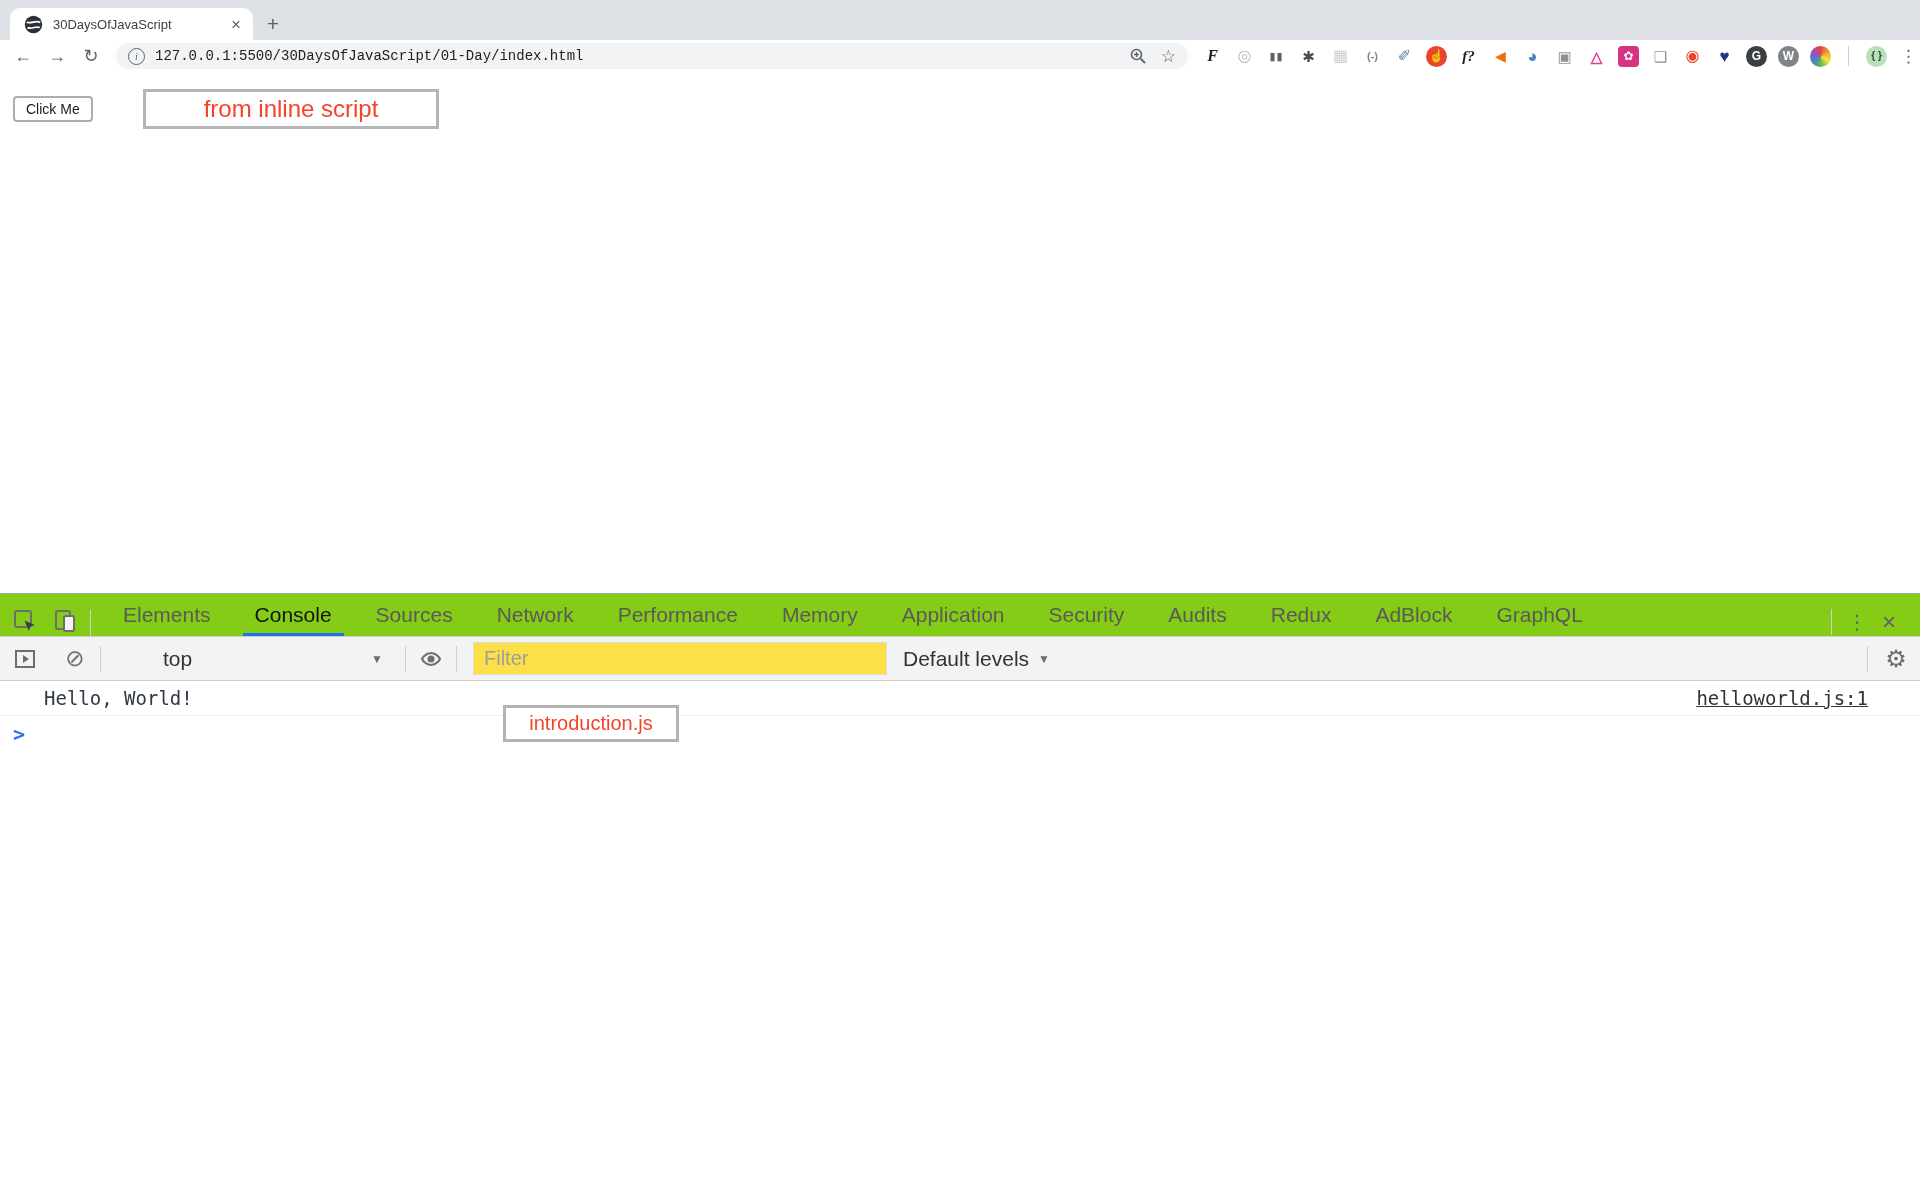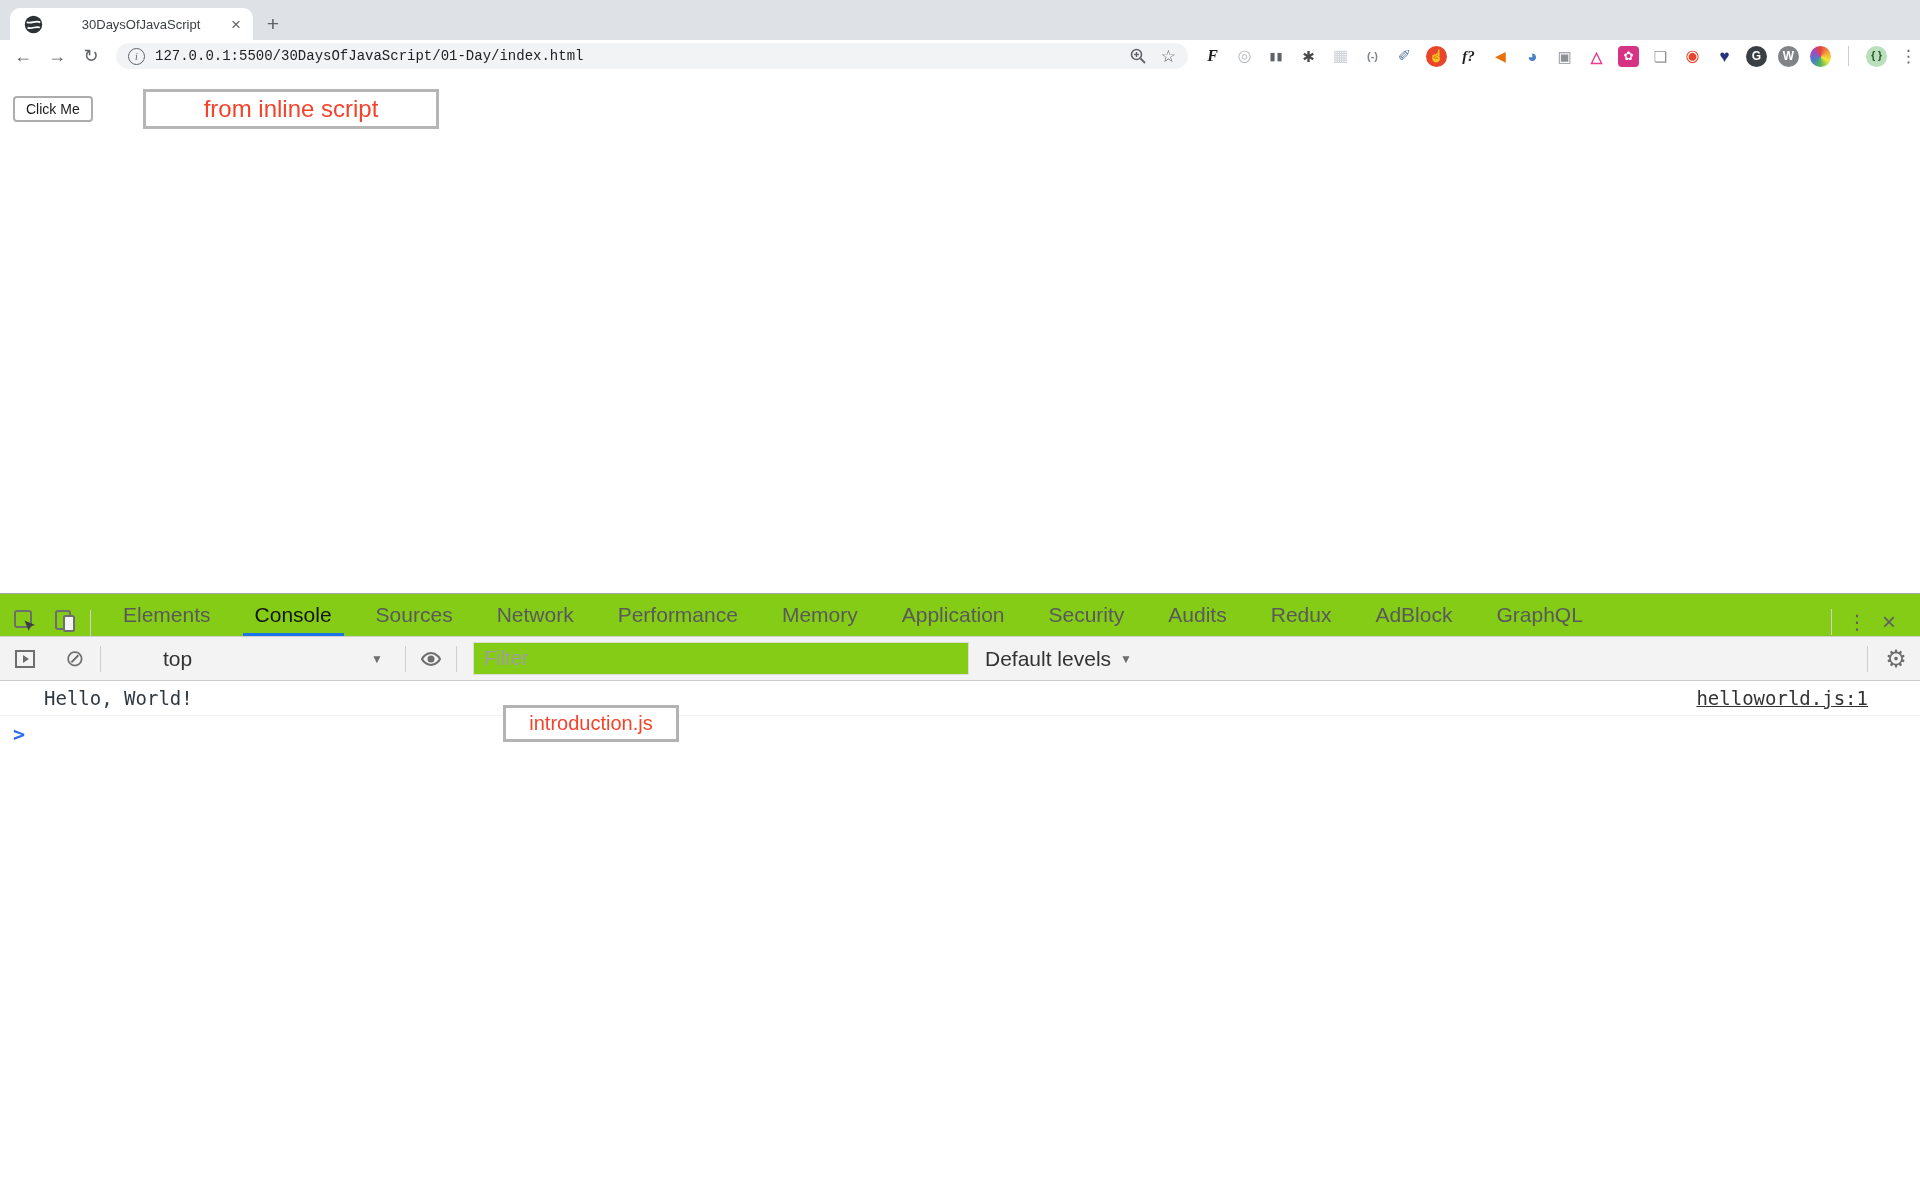--- a/index.html
+++ b/index.html
@@ -2,21 +2,21 @@
 <html><head>
 <meta charset="utf-8">
 <style>
   html,body{margin:0;padding:0;background:#fff;}
   #root{position:relative;width:1920px;height:1200px;background:#fff;overflow:hidden;
         font-family:"Liberation Sans",sans-serif;-webkit-font-smoothing:antialiased;}
 
   
   .tabstrip{position:absolute;top:0;left:0;right:0;height:40px;background:#dee1e6;}
   .tab{position:absolute;left:10px;top:8px;width:243px;height:32px;background:#fff;
-       border-radius:10px 10px 0 0;display:flex;align-items:center;padding:8px 10px;box-sizing:border-box;text-align:center;}
+       border-radius:10px 10px 0 0;display:flex;align-items:center;padding:8px 10px;box-sizing:border-box;}
   .favicon{width:19px;height:19px;margin-left:4px;flex:0 0 auto;}
   .tab-title{font-size:13px;color:#3c4043;margin-left:10px;flex:1;white-space:nowrap;overflow:hidden;}
   .tab-close{font-size:17px;color:#5f6368;line-height:1;padding:0 2px;}
   .newtab{position:absolute;left:258px;top:9px;width:30px;height:30px;display:flex;align-items:center;
           justify-content:center;font-size:21px;color:#5f6368;}
 
   
   .navbar{position:absolute;top:40px;left:0;right:0;height:32px;background:#fff;display:flex;align-items:center;padding-left:6px;}
   .navbtn{width:34px;text-align:center;font-size:18px;color:#5f6368;flex:0 0 auto;}
   .omnibox{height:26px;border-radius:13px;background:#f1f3f4;width:1072px;margin-left:8px;
@@ -78,21 +78,21 @@
   .dt-right{margin-left:auto;display:flex;align-items:center;padding-right:14px;}
   .dt-menu{font-size:20px;color:#5f6368;width:30px;text-align:center;}
   .dt-close{font-size:24px;color:#5f6368;width:34px;text-align:center;}
 
   .dt-toolbar{height:44px;background:#f3f3f3;border-bottom:1px solid #cccccc;display:flex;
               align-items:center;box-sizing:border-box;padding-left:10px;}
   .tb-icon{width:30px;height:30px;display:flex;align-items:center;justify-content:center;color:#6e6e6e;flex:0 0 auto;}
   .tb-clear{font-size:23px;margin-left:20px;}
   .ctx{width:232px;display:flex;align-items:center;font-size:21px;color:#333;padding-left:4px;flex:0 0 auto;margin-left:48px;}
   .ctx .arrow{margin-left:auto;font-size:12px;color:#6e6e6e;padding-right:12px;}
-  .filter-input{width:496px;height:33px;border:1px solid #dcdcdc;background:#84cc16;font-size:20px;
+  .filter-input{width:414px;height:33px;border:1px solid #dcdcdc;background:#fde047;font-size:20px;
                 padding:0 10px;color:#333;margin-left:6px;box-sizing:border-box;outline:none;
                 font-family:"Liberation Sans",sans-serif;flex:0 0 auto;}
   .filter-input::placeholder{color:#9e9e9e;}
   .levels{display:flex;align-items:center;font-size:21px;color:#333;margin-left:16px;flex:0 0 auto;}
   .levels .arrow{margin-left:9px;font-size:12px;color:#6e6e6e;}
   .tb-spacer{flex:1;}
   .gear{font-size:24px;color:#6e6e6e;width:36px;text-align:center;margin-right:6px;}
 
   .console-area{position:relative;font-family:"DejaVu Sans Mono","Liberation Mono",monospace;}
   .crow{height:35px;border-bottom:1px solid #f0f0f0;display:flex;align-items:center;padding-left:44px;

